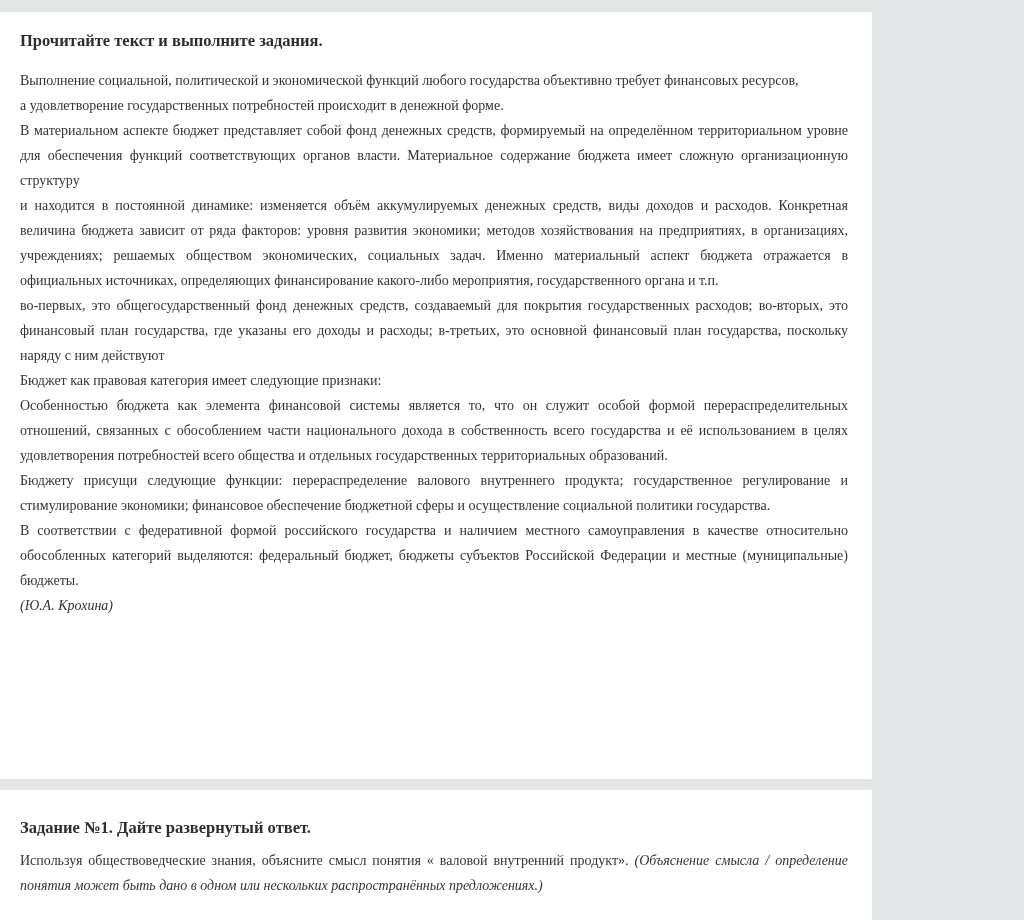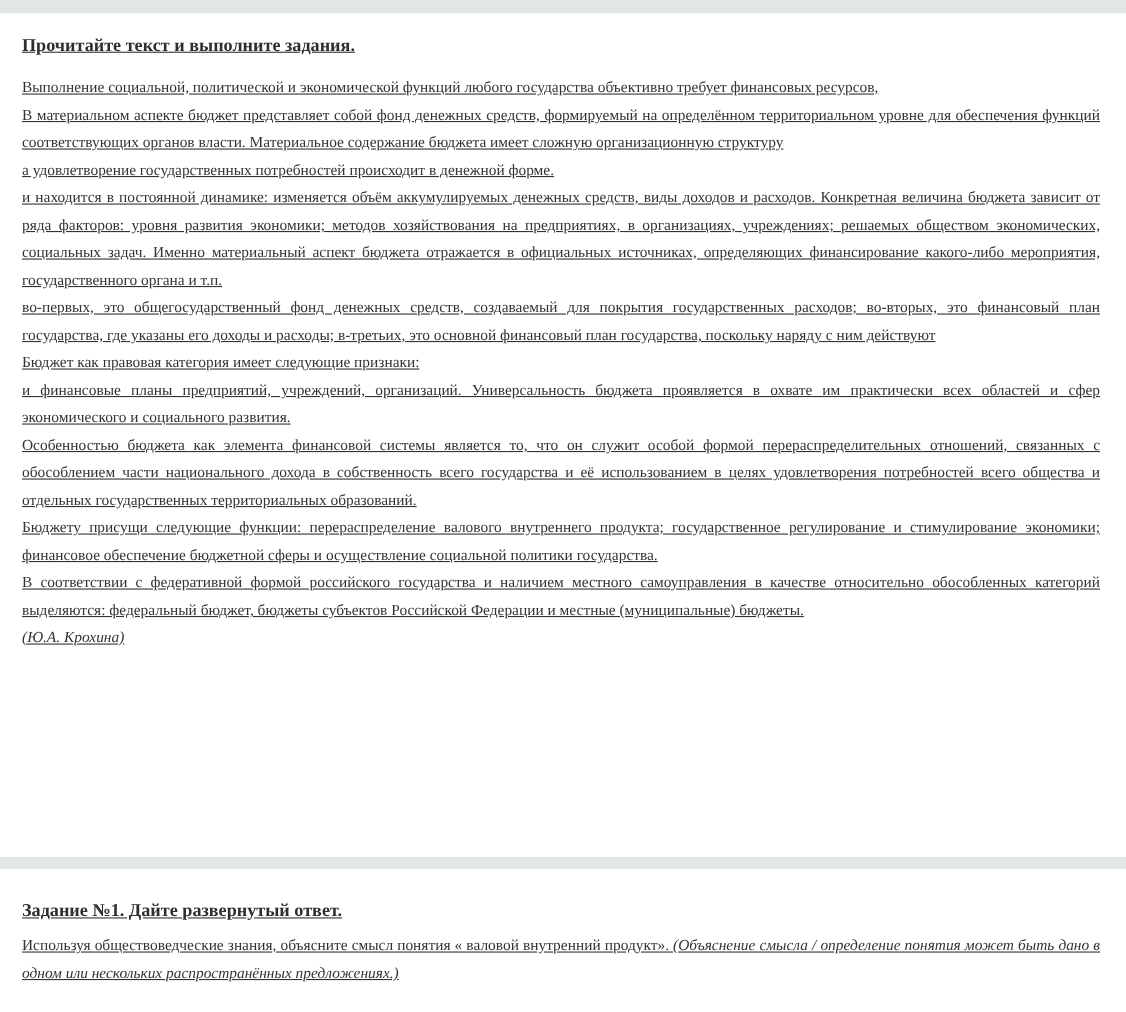--- a/index.html
+++ b/index.html
@@ -7,23 +7,22 @@
     padding: 0;
     background: #e2e6e6;
     width: 1024px;
   }
   body {
     font-family: "Liberation Serif", "DejaVu Serif", serif;
     color: #333333;
     -webkit-font-smoothing: antialiased;
   }
   .page {
-    width: 1024px;
+    width: 872px;
     box-sizing: border-box;
-    text-decoration: underline;
   }
   .spacer-top { height: 12px; }
   .section-divider { height: 11px; }
   .card {
     background: #ffffff;
     box-sizing: border-box;
     padding: 16px 24px 20px 20px;
   }
   .reading-card { min-height: 767px; }
   .task-card {
@@ -59,26 +58,25 @@
 
 <div class="page">
 
   <div class="spacer-top"></div>
 
   <div class="card reading-card">
     <p class="section-heading">Прочитайте текст и выполните задания.</p>
 
     <div class="body-text">
       <p>Выполнение социальной, политической и экономической функций любого государства объективно требует финансовых ресурсов,</p>
+      <p>а удовлетворение государственных потребностей происходит в денежной форме.</p>
       <p>В материальном аспекте бюджет представляет собой фонд денежных средств, формируемый на определённом территориальном уровне для обеспечения функций соответствующих органов власти. Материальное содержание бюджета имеет сложную организационную структуру</p>
-      <p>а удовлетворение государственных потребностей происходит в денежной форме.</p>
       <p>и находится в постоянной динамике: изменяется объём аккумулируемых денежных средств, виды доходов и расходов. Конкретная величина бюджета зависит от ряда факторов: уровня развития экономики; методов хозяйствования на предприятиях, в организациях, учреждениях; решаемых обществом экономических, социальных задач. Именно материальный аспект бюджета отражается в официальных источниках, определяющих финансирование какого-либо мероприятия, государственного органа и т.п.</p>
       <p>во-первых, это общегосударственный фонд денежных средств, создаваемый для покрытия государственных расходов; во-вторых, это финансовый план государства, где указаны его доходы и расходы; в-третьих, это основной финансовый план государства, поскольку наряду с ним действуют</p>
       <p>Бюджет как правовая категория имеет следующие признаки:</p>
-      <p>и финансовые планы предприятий, учреждений, организаций. Универсальность бюджета проявляется в охвате им практически всех областей и сфер экономического и социального развития.</p>
       <p>Особенностью бюджета как элемента финансовой системы является то, что он служит особой формой перераспределительных отношений, связанных с обособлением части национального дохода в собственность всего государства и её использованием в целях удовлетворения потребностей всего общества и отдельных государственных территориальных образований.</p>
       <p>Бюджету присущи следующие функции: перераспределение валового внутреннего продукта; государственное регулирование и стимулирование экономики; финансовое обеспечение бюджетной сферы и осуществление социальной политики государства.</p>
       <p>В соответствии с федеративной формой российского государства и наличием местного самоуправления в качестве относительно обособленных категорий выделяются: федеральный бюджет, бюджеты субъектов Российской Федерации и местные (муниципальные) бюджеты.</p>
       <p class="author-line">(Ю.А. Крохина)</p>
     </div>
   </div>
 
   <div class="section-divider"></div>
 
   <div class="card task-card">

